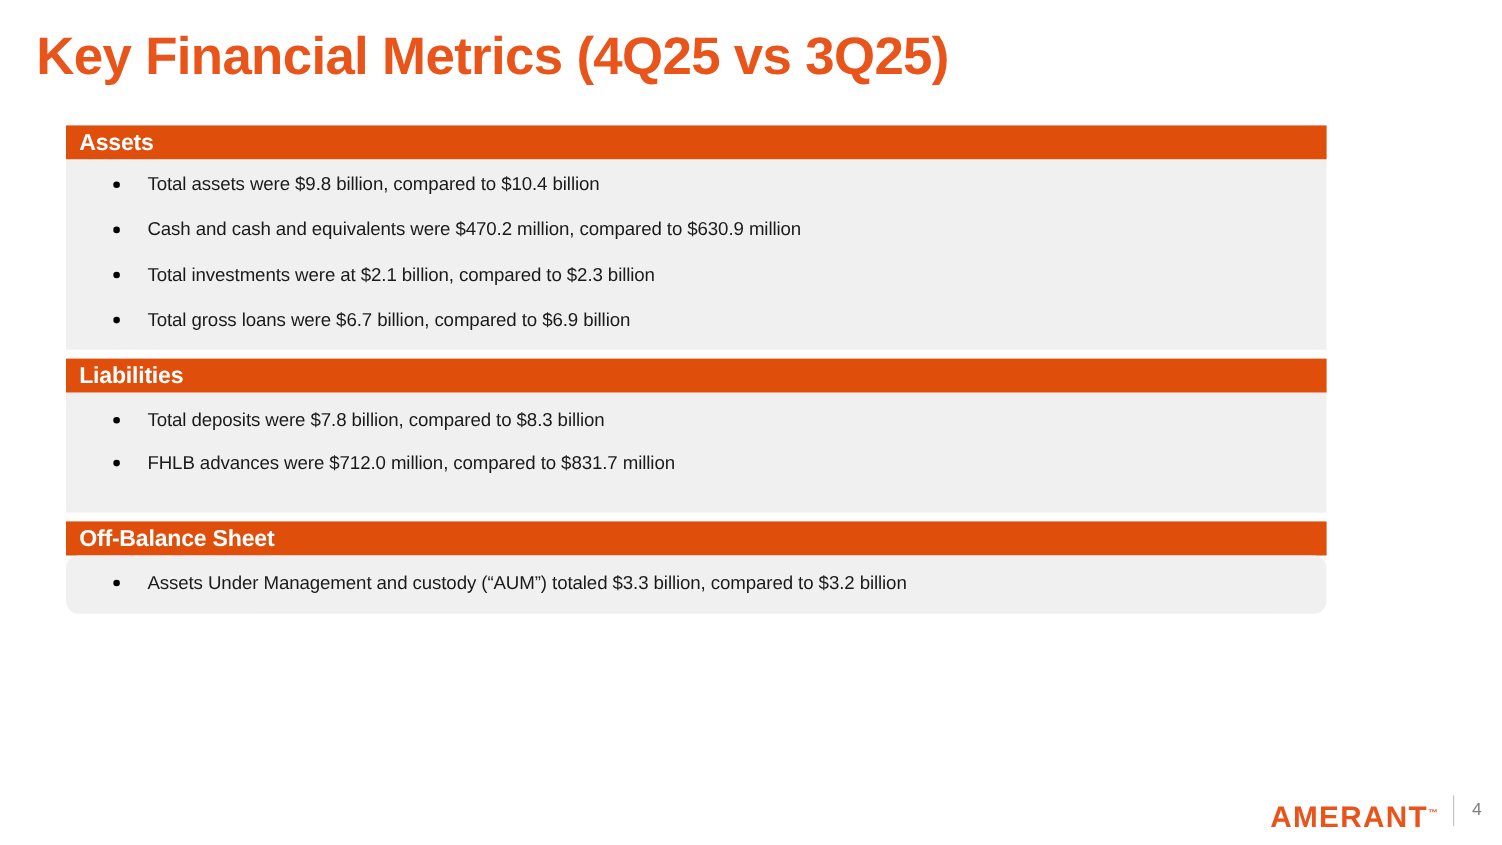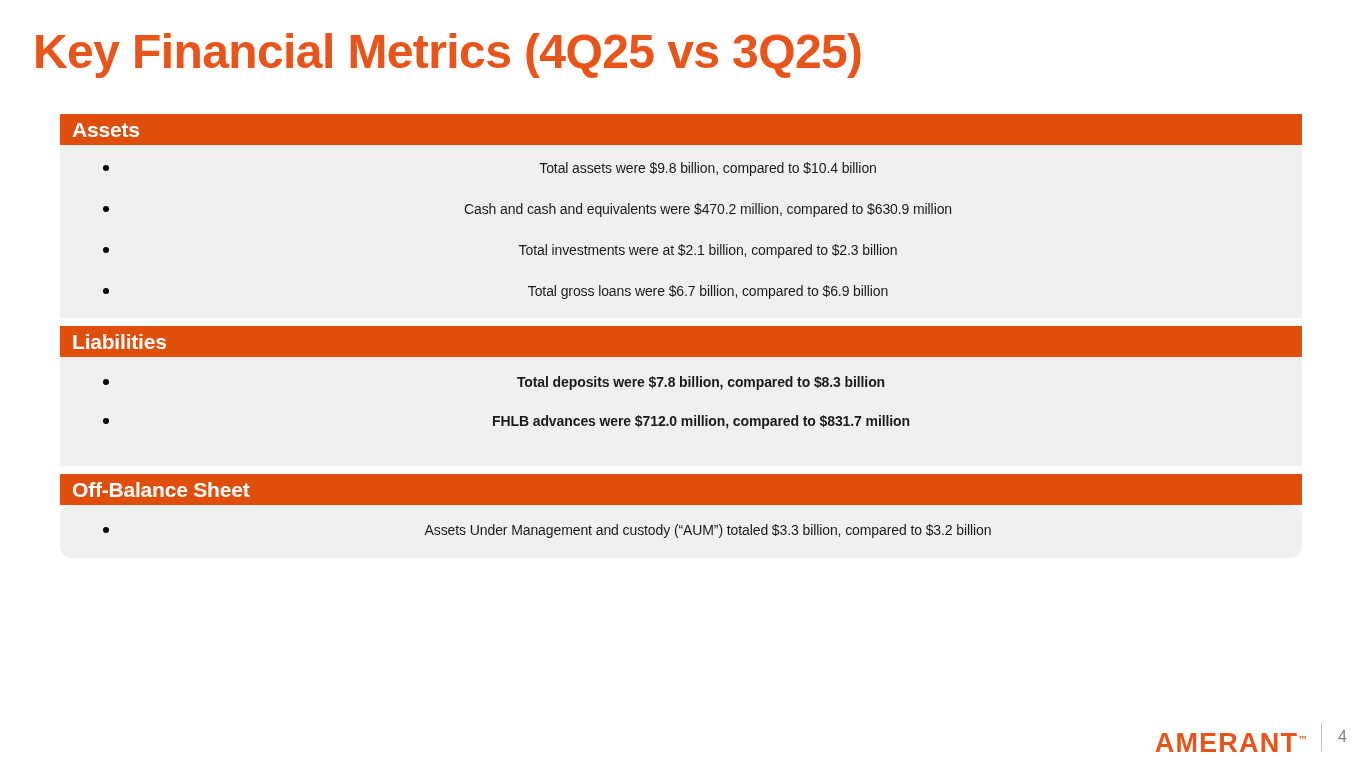--- a/index.html
+++ b/index.html
@@ -26,21 +26,21 @@
     letter-spacing: -0.6px;
     line-height: 1.0;
     white-space: nowrap;
   }
 
   
   .sections {
     position: absolute;
     left: 60px;
     top: 114px;
-    width: 1242px;
+    width: 1146px;
   }
 
   .section {
     margin-bottom: 8px;
   }
   .section:last-child { margin-bottom: 0; }
 
   .section-header {
     background: #E04E0C;
     color: #ffffff;
@@ -62,43 +62,41 @@
   .bullet-list {
     list-style: none;
     margin: 0;
     padding: 0;
   }
 
   .bullet-item {
     position: relative;
     padding-left: 74px;
     padding-right: 20px;
-    font-size: 14px;
+    font-size: 17px;
     color: #1a1a1a;
     line-height: 22px;
     margin: 0 0 19px 0;
     letter-spacing: -0.1px;
-    text-align: center;
   }
   .bullet-item:last-child { margin-bottom: 0; }
 
   .bullet-dot {
     position: absolute;
     left: 43px;
     top: 8px;
     width: 6px;
     height: 6px;
     border-radius: 50%;
     background: #000000;
   }
 
   
   .section-body.compact {
     padding: 14px 14px 17px 0;
-    font-weight: bold;
   }
   .section-body.compact .bullet-item {
     margin-bottom: 17px;
   }
   .section-body.single {
     padding: 14px 0 17px 0;
     border-radius: 12px;
   }
 
   

